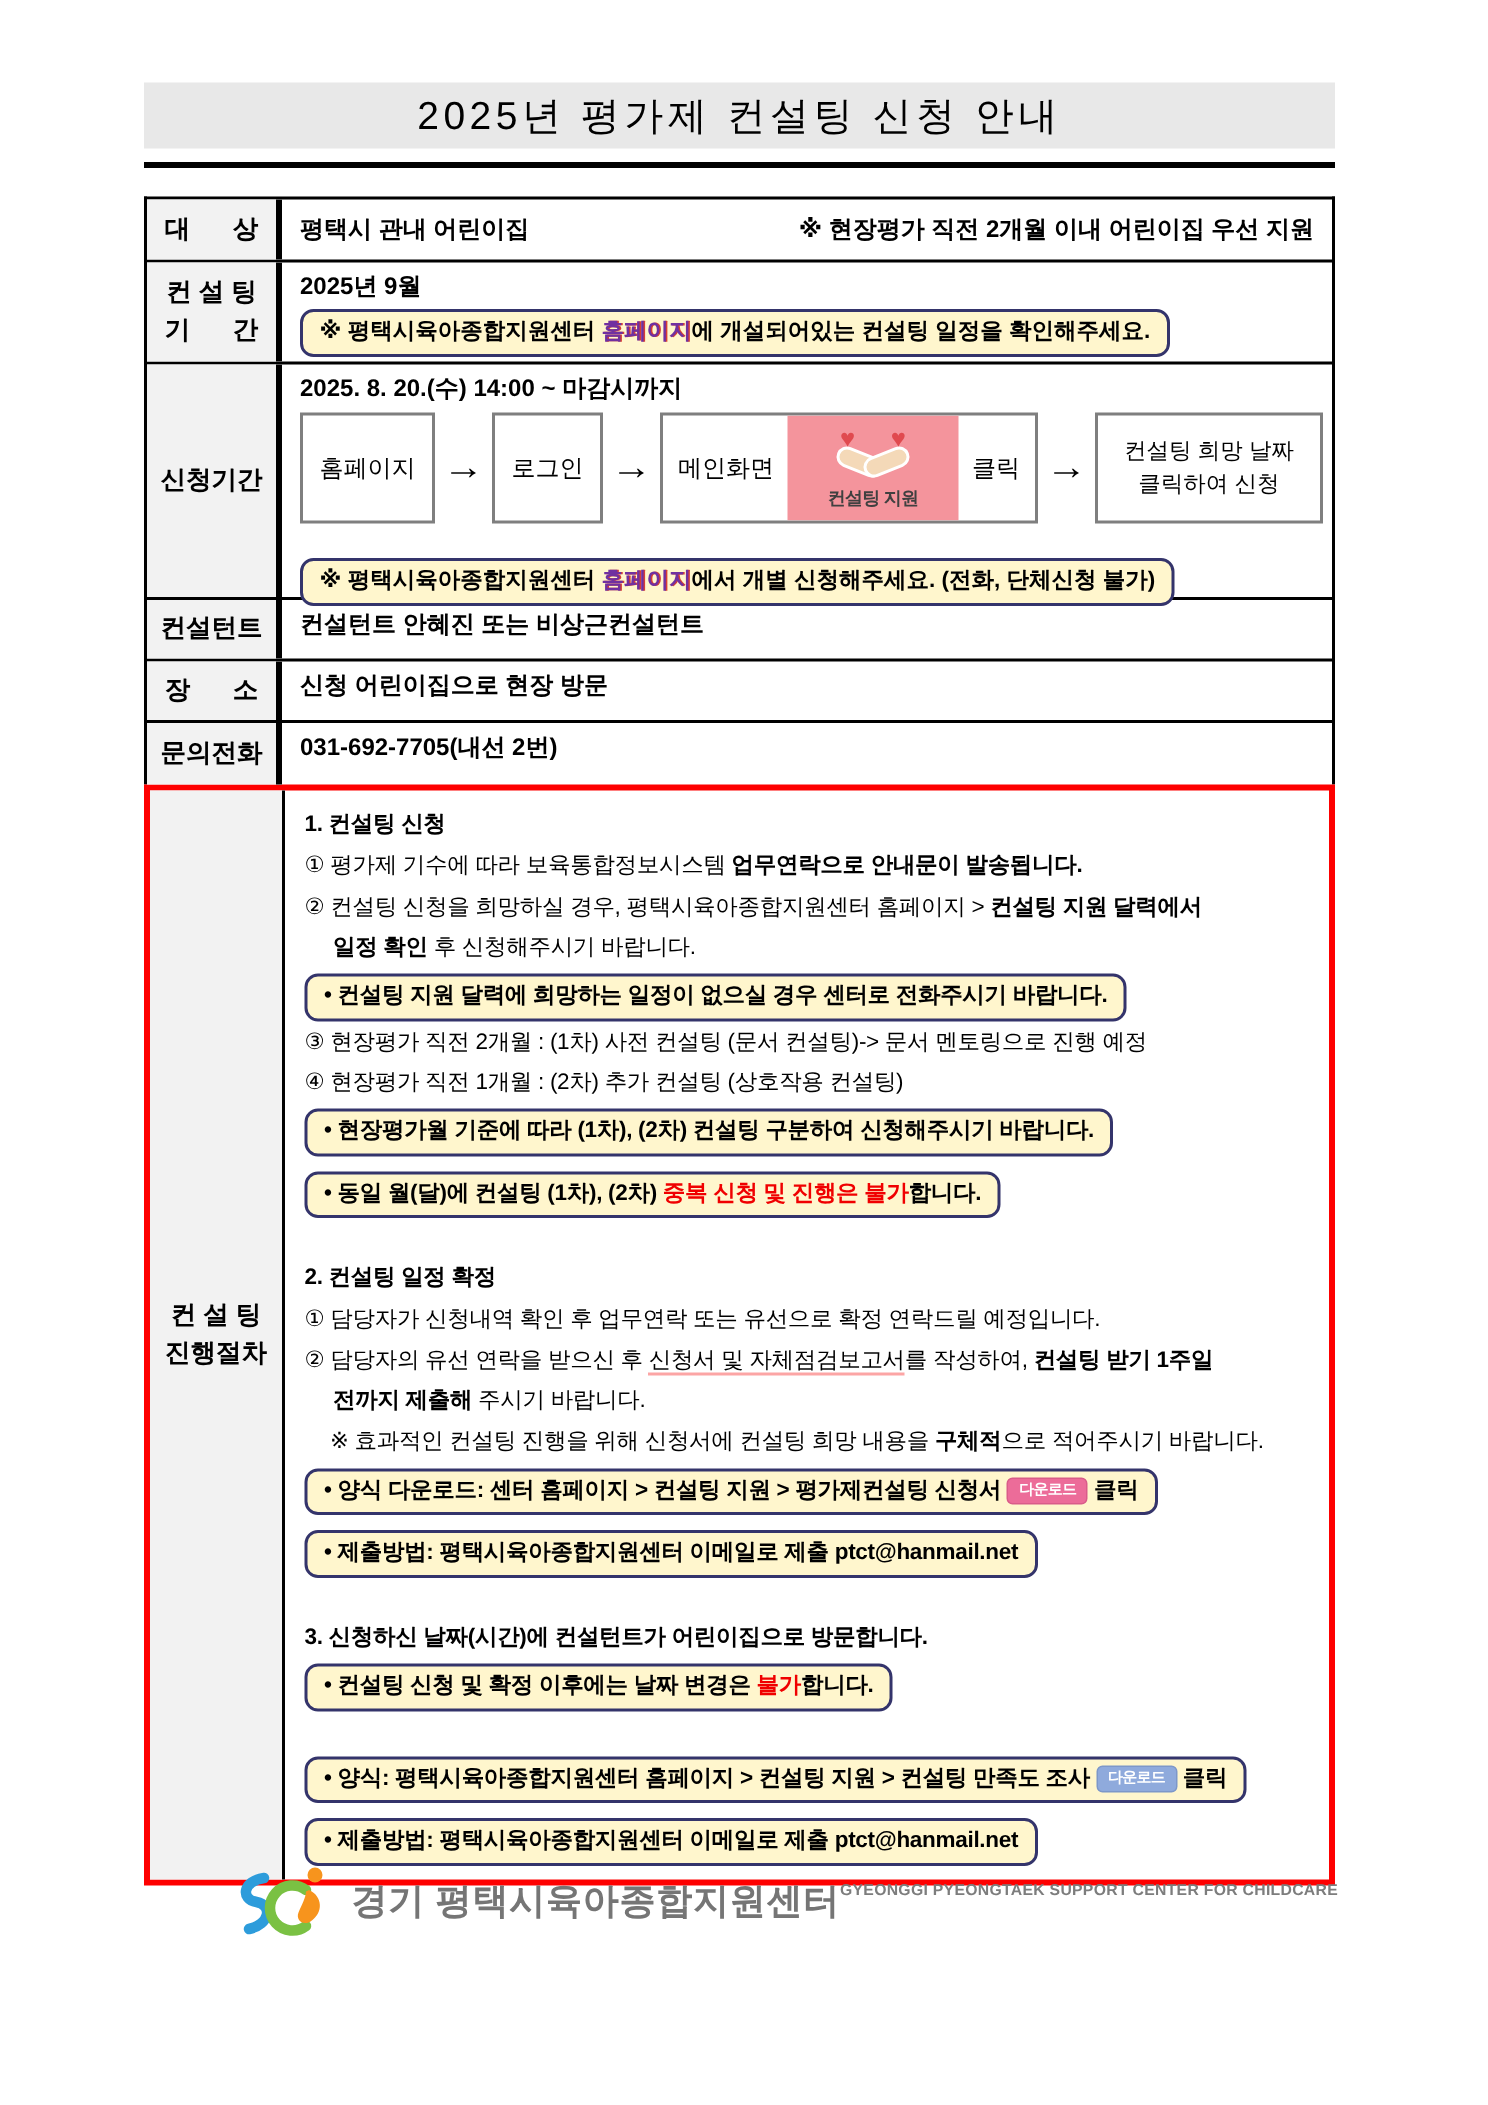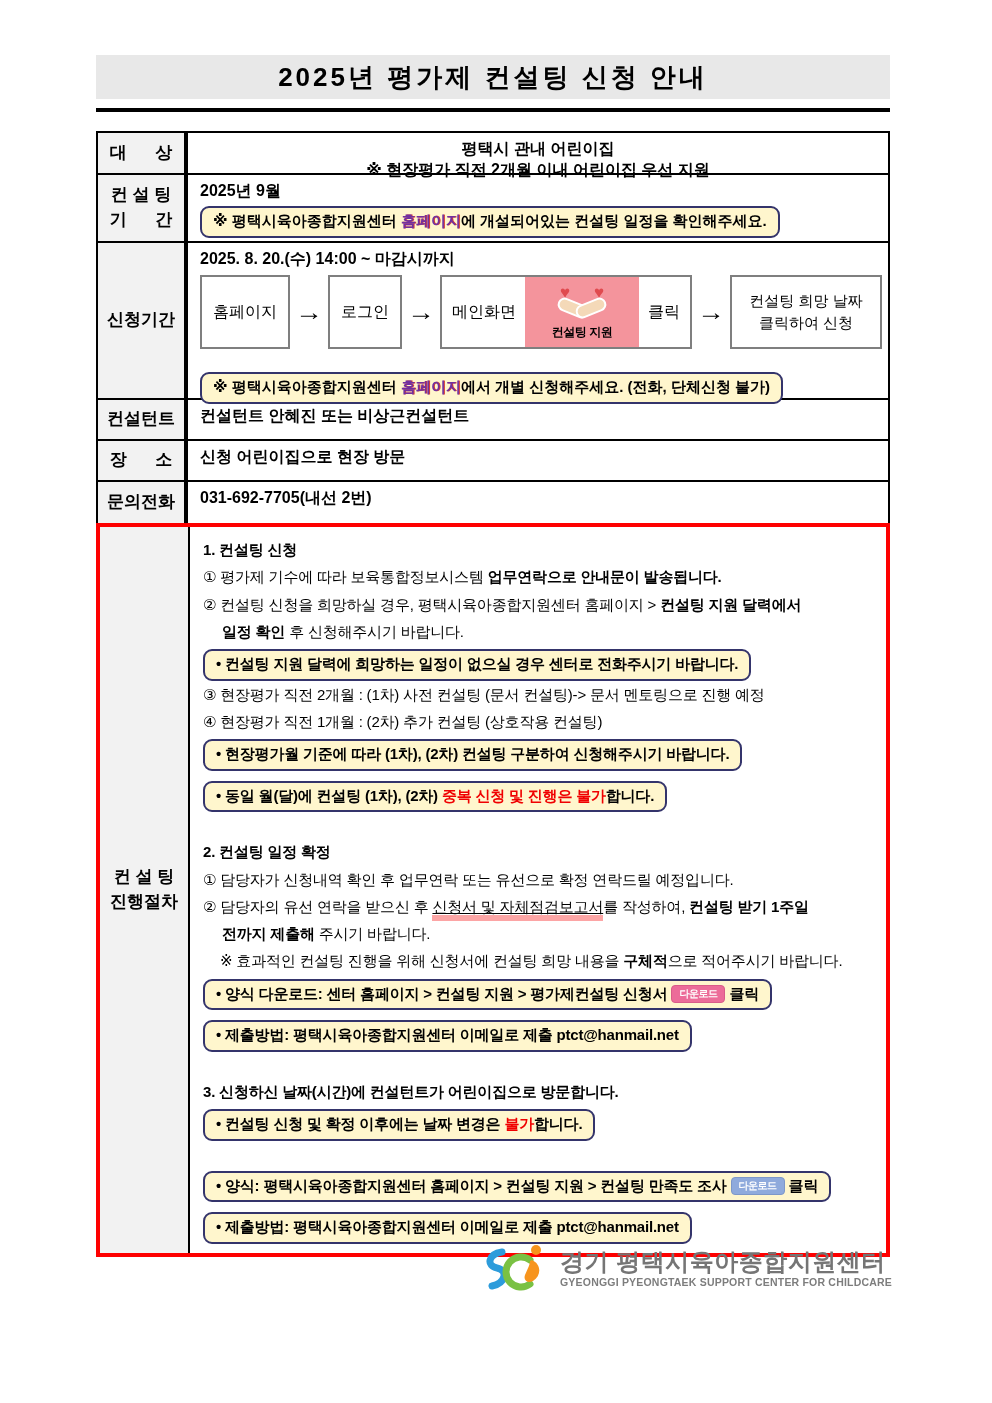--- a/index.html
+++ b/index.html
@@ -2,41 +2,41 @@
 <html><head>
 <meta charset="utf-8">
 <style>
   * { margin:0; padding:0; box-sizing:border-box; }
   body { background:#ffffff; font-family:"Liberation Sans","DejaVu Sans",sans-serif; }
   .page { position:relative; width:992px; height:1403px; background:#ffffff; overflow:hidden; }
   .doc { position:absolute; left:96px; top:55px; width:794px; }
 
   
   .title-bar { height:44px; background:#e8e8e8; display:flex; align-items:center; justify-content:center; }
-  .title-bar span { font-size:26px; font-weight:700; letter-spacing:3px; color:#000; }
+  .title-bar span { font-size:26px; font-weight:400; letter-spacing:3px; color:#000; }
   .title-rule { margin-top:9px; border-top:4px solid #000; }
 
   
   .info-table { margin-top:19px; border:2px solid #000; border-bottom:none; }
   .t-row { display:flex; border-bottom:2px solid #000; }
   .t-row:last-child { border-bottom:none; }
   .cell-label { width:90px; flex:0 0 90px; background:#f2f2f2; border-right:4px solid #000000;
                 display:flex; align-items:center; justify-content:center; text-align:center;
                 font-size:17px; font-weight:600; line-height:1.45; white-space:pre-wrap; }
   .cell-value { flex:1; display:flex; flex-direction:column; justify-content:flex-start;
                 padding:6px 12px; font-size:16px; font-weight:600; color:#000; }
 
   .row-target  { height:42px; }
   .row-period  { height:68px; }
   .row-apply   { height:157px; }
   .row-place   { height:41px; }
   .row-cons    { height:41px; }
   .row-phone   { height:41px; }
 
-  .spread { flex-direction:column; align-items:center; justify-content:space-between; }
+  .spread { flex-direction:row; align-items:center; justify-content:space-between; }
   .blue   { color:#000000; }
   .red    { color:#f00000; }
   .b      { font-weight:700; }
   .purple { color:#7030a0; font-weight:700; text-shadow:1px 0 0 rgba(200,0,0,.75); }
 
   
   .note { display:block; width:fit-content; max-width:100%; background:#fff6cd;
           border:2px solid #34346b; border-radius:9px; padding:2px 11px 3px;
           font-size:15px; font-weight:700; color:#000; line-height:1.5; margin-top:4px; }
 
@@ -47,49 +47,49 @@
               font-size:16px; font-weight:500; }
   .fb1 { width:90px; } .fb2 { width:74px; }
   .fb3 { width:252px; padding:0; overflow:hidden; }
   .fb3 .fb3-txt { padding:0 9px; }
   .fb4 { width:152px; flex-direction:column; line-height:1.5; font-size:15px; }
   .arrow { font-size:24px; font-weight:900; color:#000; transform:scaleX(1.15); }
 
   .pink-panel { align-self:stretch; width:114px; background:#f4949c; display:flex;
                 flex-direction:column; align-items:center; justify-content:flex-end;
                 padding-bottom:6px; position:relative; }
-  .pink-panel .panel-label { color:#000000; font-size:12px; font-weight:700; letter-spacing:-0.5px;margin-top:40px; }
+  .pink-panel .panel-label { color:#404040; font-size:12px; font-weight:700; letter-spacing:-0.5px;margin-top:40px; }
   .hands { position:absolute; top:10px; left:50%; transform:translateX(-50%); width:48px; height:36px; }
   .hands .heart { position:absolute; color:#e04a4f; font-size:17px; line-height:1; top:-3px; }
   .hands .heart.l { left:2px; }  .hands .heart.r { right:2px; }
   .hands .hand { position:absolute; width:32px; height:14px; background:#f4d9b8;
                  border:2px solid #ffffff; border-radius:8px; top:14px; }
   .hands .hand.l { left:-1px; transform:rotate(22deg); }
   .hands .hand.r { right:-1px; transform:rotate(-22deg); }
 
   
   .process { display:flex; border:4px solid #fe0000; min-height:703px; }
   .process .cell-label { border-right:2px solid #000; }
   .proc-body { flex:1; padding:9px 4px 9px 13px; font-size:15px; line-height:1.82;
                color:#000; letter-spacing:-0.2px; }
   .proc-body p { margin:0; }
   .hang { padding-left:19px; text-indent:-19px; }
   .sec-gap { height:26px; }
   .half-gap { height:6px; }
-  .ul-red { text-decoration:underline; border-bottom:6px solid #fca5a5; }
+  .ul-red { border-bottom:2px solid #fca5a5; }
 
   .badge { display:inline-block; border-radius:4px; padding:0 7px 1px; font-size:10px;
            font-weight:700; color:#fff; vertical-align:2px; letter-spacing:-0.5px; }
   .badge-pink { background:#ec6c99; border:1px solid #d survived5c8a; border:1px solid #d95c8a; }
   .badge-blue { background:#8faadc; border:1px solid #7d97c9; }
 
   
   .footer { position:absolute; right:100px; top:1240px; display:flex; align-items:center; gap:8px; }
   .logo { width:74px; height:56px; }
-  .footer-text { display:flex; flex-direction:column; }
+  .footer-text { display:flex; }
   .org-ko { font-size:24px; font-weight:600; color:#757575; letter-spacing:0.5px; line-height:1.15; }
   .org-en { font-size:10.5px; font-weight:700; color:#7d7d7d; letter-spacing:0.2px; }
 </style>
 </head>
 <body>
 
 <div class="page">
   <div class="doc">
 
     <div class="title-bar">

